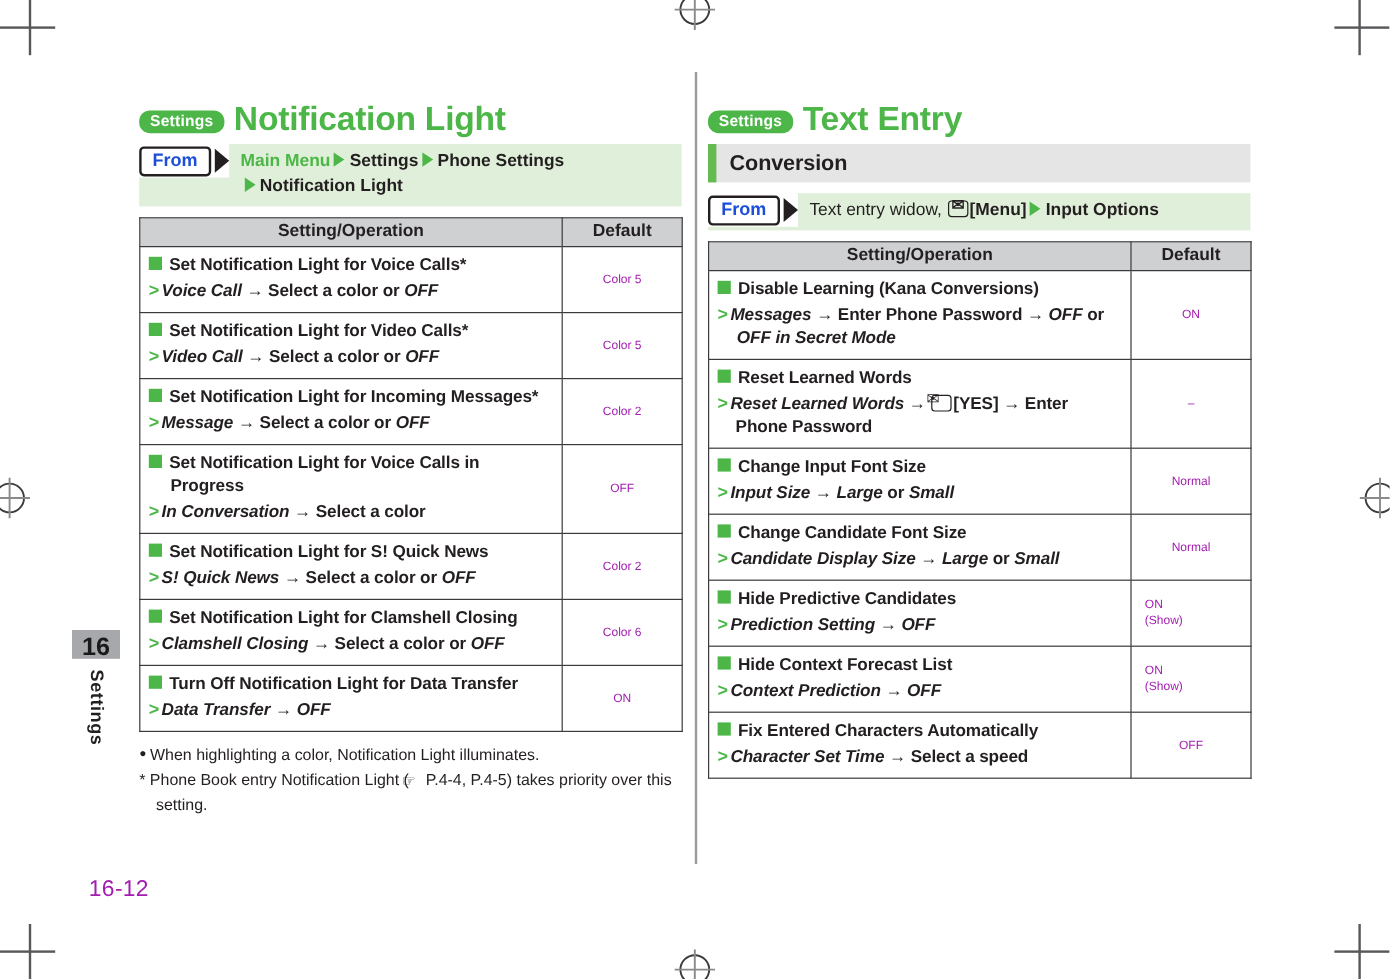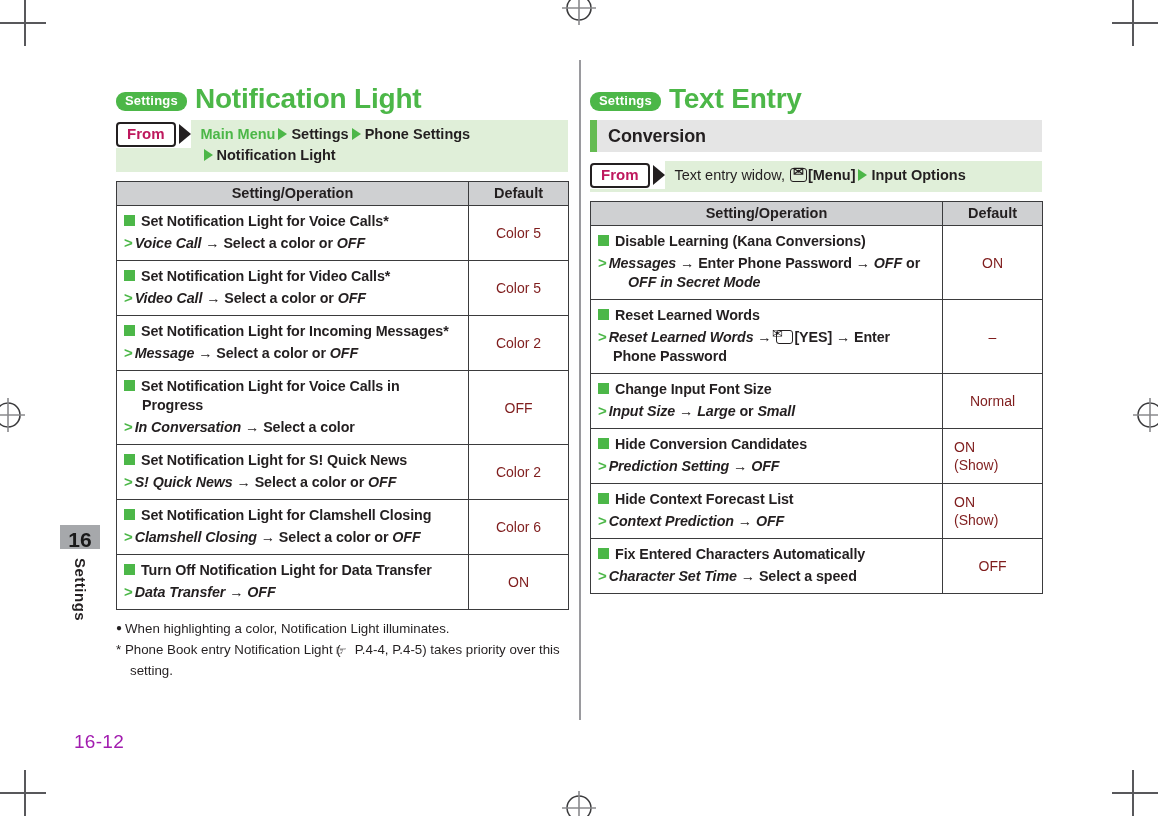--- a/index.html
+++ b/index.html
@@ -158,21 +158,21 @@
     height: 28px;
     align-self: flex-start;
   }
   .from-badge {
     border: 2px solid #231f20;
     border-radius: 4px;
     font-size: 15px;
     font-weight: bold;
     padding: 1px 9px 2px 9px;
     background: #ffffff;
-    color: #be185d;
+    color: #1d4ed8;
     line-height: 1.2;
   }
   .from-tri {
     width: 0; height: 0;
     border-top: 10px solid transparent;
     border-bottom: 10px solid transparent;
     border-left: 12px solid #231f20;
     margin-left: 3px;
     margin-right: 0px;
   }
@@ -248,22 +248,22 @@
   .col-op { width: 352px; }
   .col-def { width: 100px; }
   td.op {
     padding: 6px 6px 7px 7px;
     font-size: 14.3px;
     line-height: 1.33;
     text-align: left;
   }
   td.def {
     text-align: center;
-    font-size: 14px;
-    color: #7f1d1d;
+    font-size: 10px;
+    color: #a21caf;
     padding: 4px 3px;
     margin-top: 40px;
   }
   .op-title {
     font-weight: bold;
     display: block;
     padding-left: 18px;
     text-indent: -18px;
     letter-spacing: -0.1px;
   }
@@ -472,41 +472,48 @@
     <thead>
       <tr>
         <th>Setting/Operation</th>
         <th>Default</th>
       </tr>
     </thead>
     <tbody>
       <tr>
         <td class="op">
           <span class="op-title"><span class="sq"></span><span>Disable Learning (Kana Conversions)</span></span>
-          <span class="op-step"><span class="chev">&gt;</span><span class="it">Messages</span><span class="arw"> → Enter Phone Password → </span><span class="it">OFF</span><span class="arw"> or </span><br><span class="it" style="margin-left:15px">OFF in Secret Mode</span></span>
+          <span class="op-step"><span class="chev">&gt;</span><span class="it">Messages</span><span class="arw"> → Enter Phone Password → </span><span class="it">OFF</span><span class="arw"> or </span><br><span class="it" style="margin-left:1px">OFF in Secret Mode</span></span>
         </td>
         <td class="def">ON</td>
       </tr>
       <tr>
         <td class="op">
           <span class="op-title"><span class="sq"></span><span>Reset Learned Words</span></span>
           <span class="op-step"><span class="chev">&gt;</span><span class="it">Reset Learned Words</span><span class="arw"> → </span><span class="env-icon"><span class="env-glyph">✉</span></span><span style="font-weight:bold">[YES]</span><span class="arw"> → Enter Phone Password</span></span>
         </td>
         <td class="def">–</td>
       </tr>
       <tr>
         <td class="op">
           <span class="op-title"><span class="sq"></span><span>Change Input Font Size</span></span>
           <span class="op-step"><span class="chev">&gt;</span><span class="it">Input Size</span><span class="arw"> → </span><span class="it">Large</span><span class="arw"> or </span><span class="it">Small</span></span>
         </td>
         <td class="def">Normal</td>
       </tr>
       <tr>
         <td class="op">
-          <span class="op-title"><span class="sq"></span><span>Hide Conversion Candidates</span></span>
+          <span class="op-title"><span class="sq"></span><span>Change Candidate Font Size</span></span>
+          <span class="op-step"><span class="chev">&gt;</span><span class="it">Candidate Display Size</span><span class="arw"> → </span><span class="it">Large</span><span class="arw"> or </span><span class="it">Small</span></span>
+        </td>
+        <td class="def">Normal</td>
+      </tr>
+      <tr>
+        <td class="op">
+          <span class="op-title"><span class="sq"></span><span>Hide Predictive Candidates</span></span>
           <span class="op-step"><span class="chev">&gt;</span><span class="it">Prediction Setting</span><span class="arw"> → </span><span class="it">OFF</span></span>
         </td>
         <td class="def" style="text-align:left;padding-left:11px;line-height:1.3"><span>ON</span><br><span>(Show)</span></td>
       </tr>
       <tr>
         <td class="op">
           <span class="op-title"><span class="sq"></span><span>Hide Context Forecast List</span></span>
           <span class="op-step"><span class="chev">&gt;</span><span class="it">Context Prediction</span><span class="arw"> → </span><span class="it">OFF</span></span>
         </td>
         <td class="def" style="text-align:left;padding-left:11px;line-height:1.3"><span>ON</span><br><span>(Show)</span></td>

